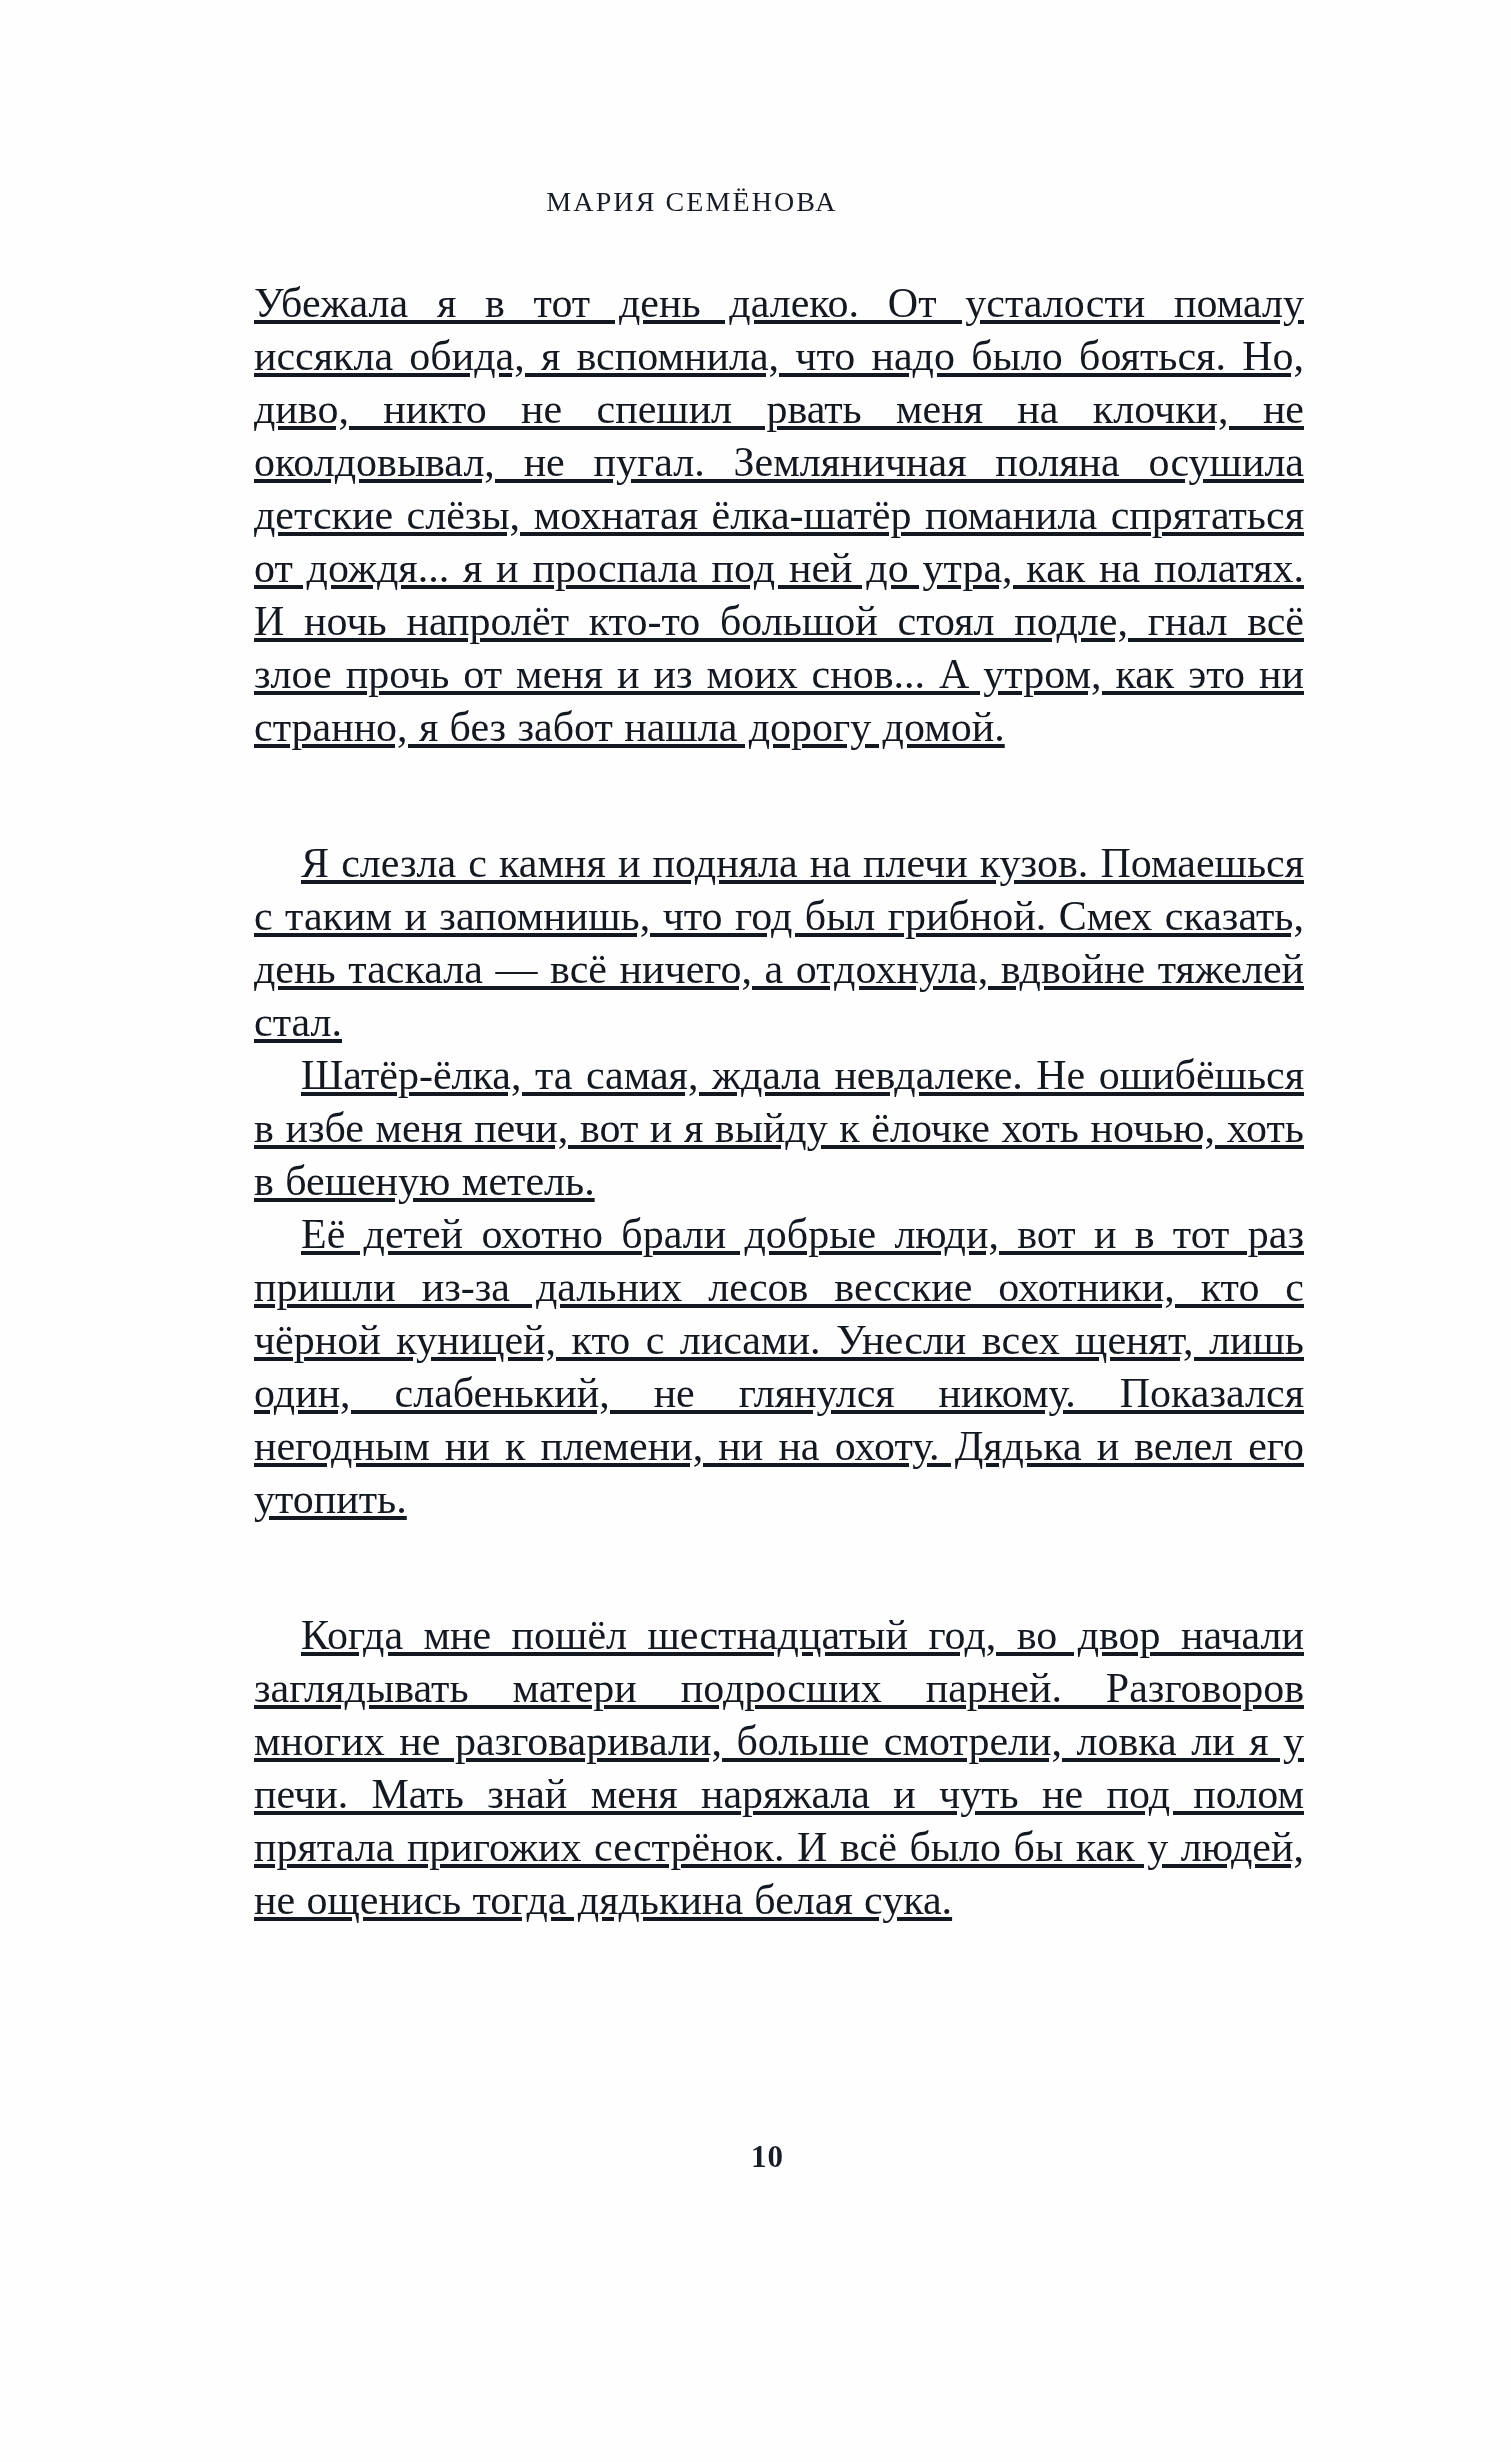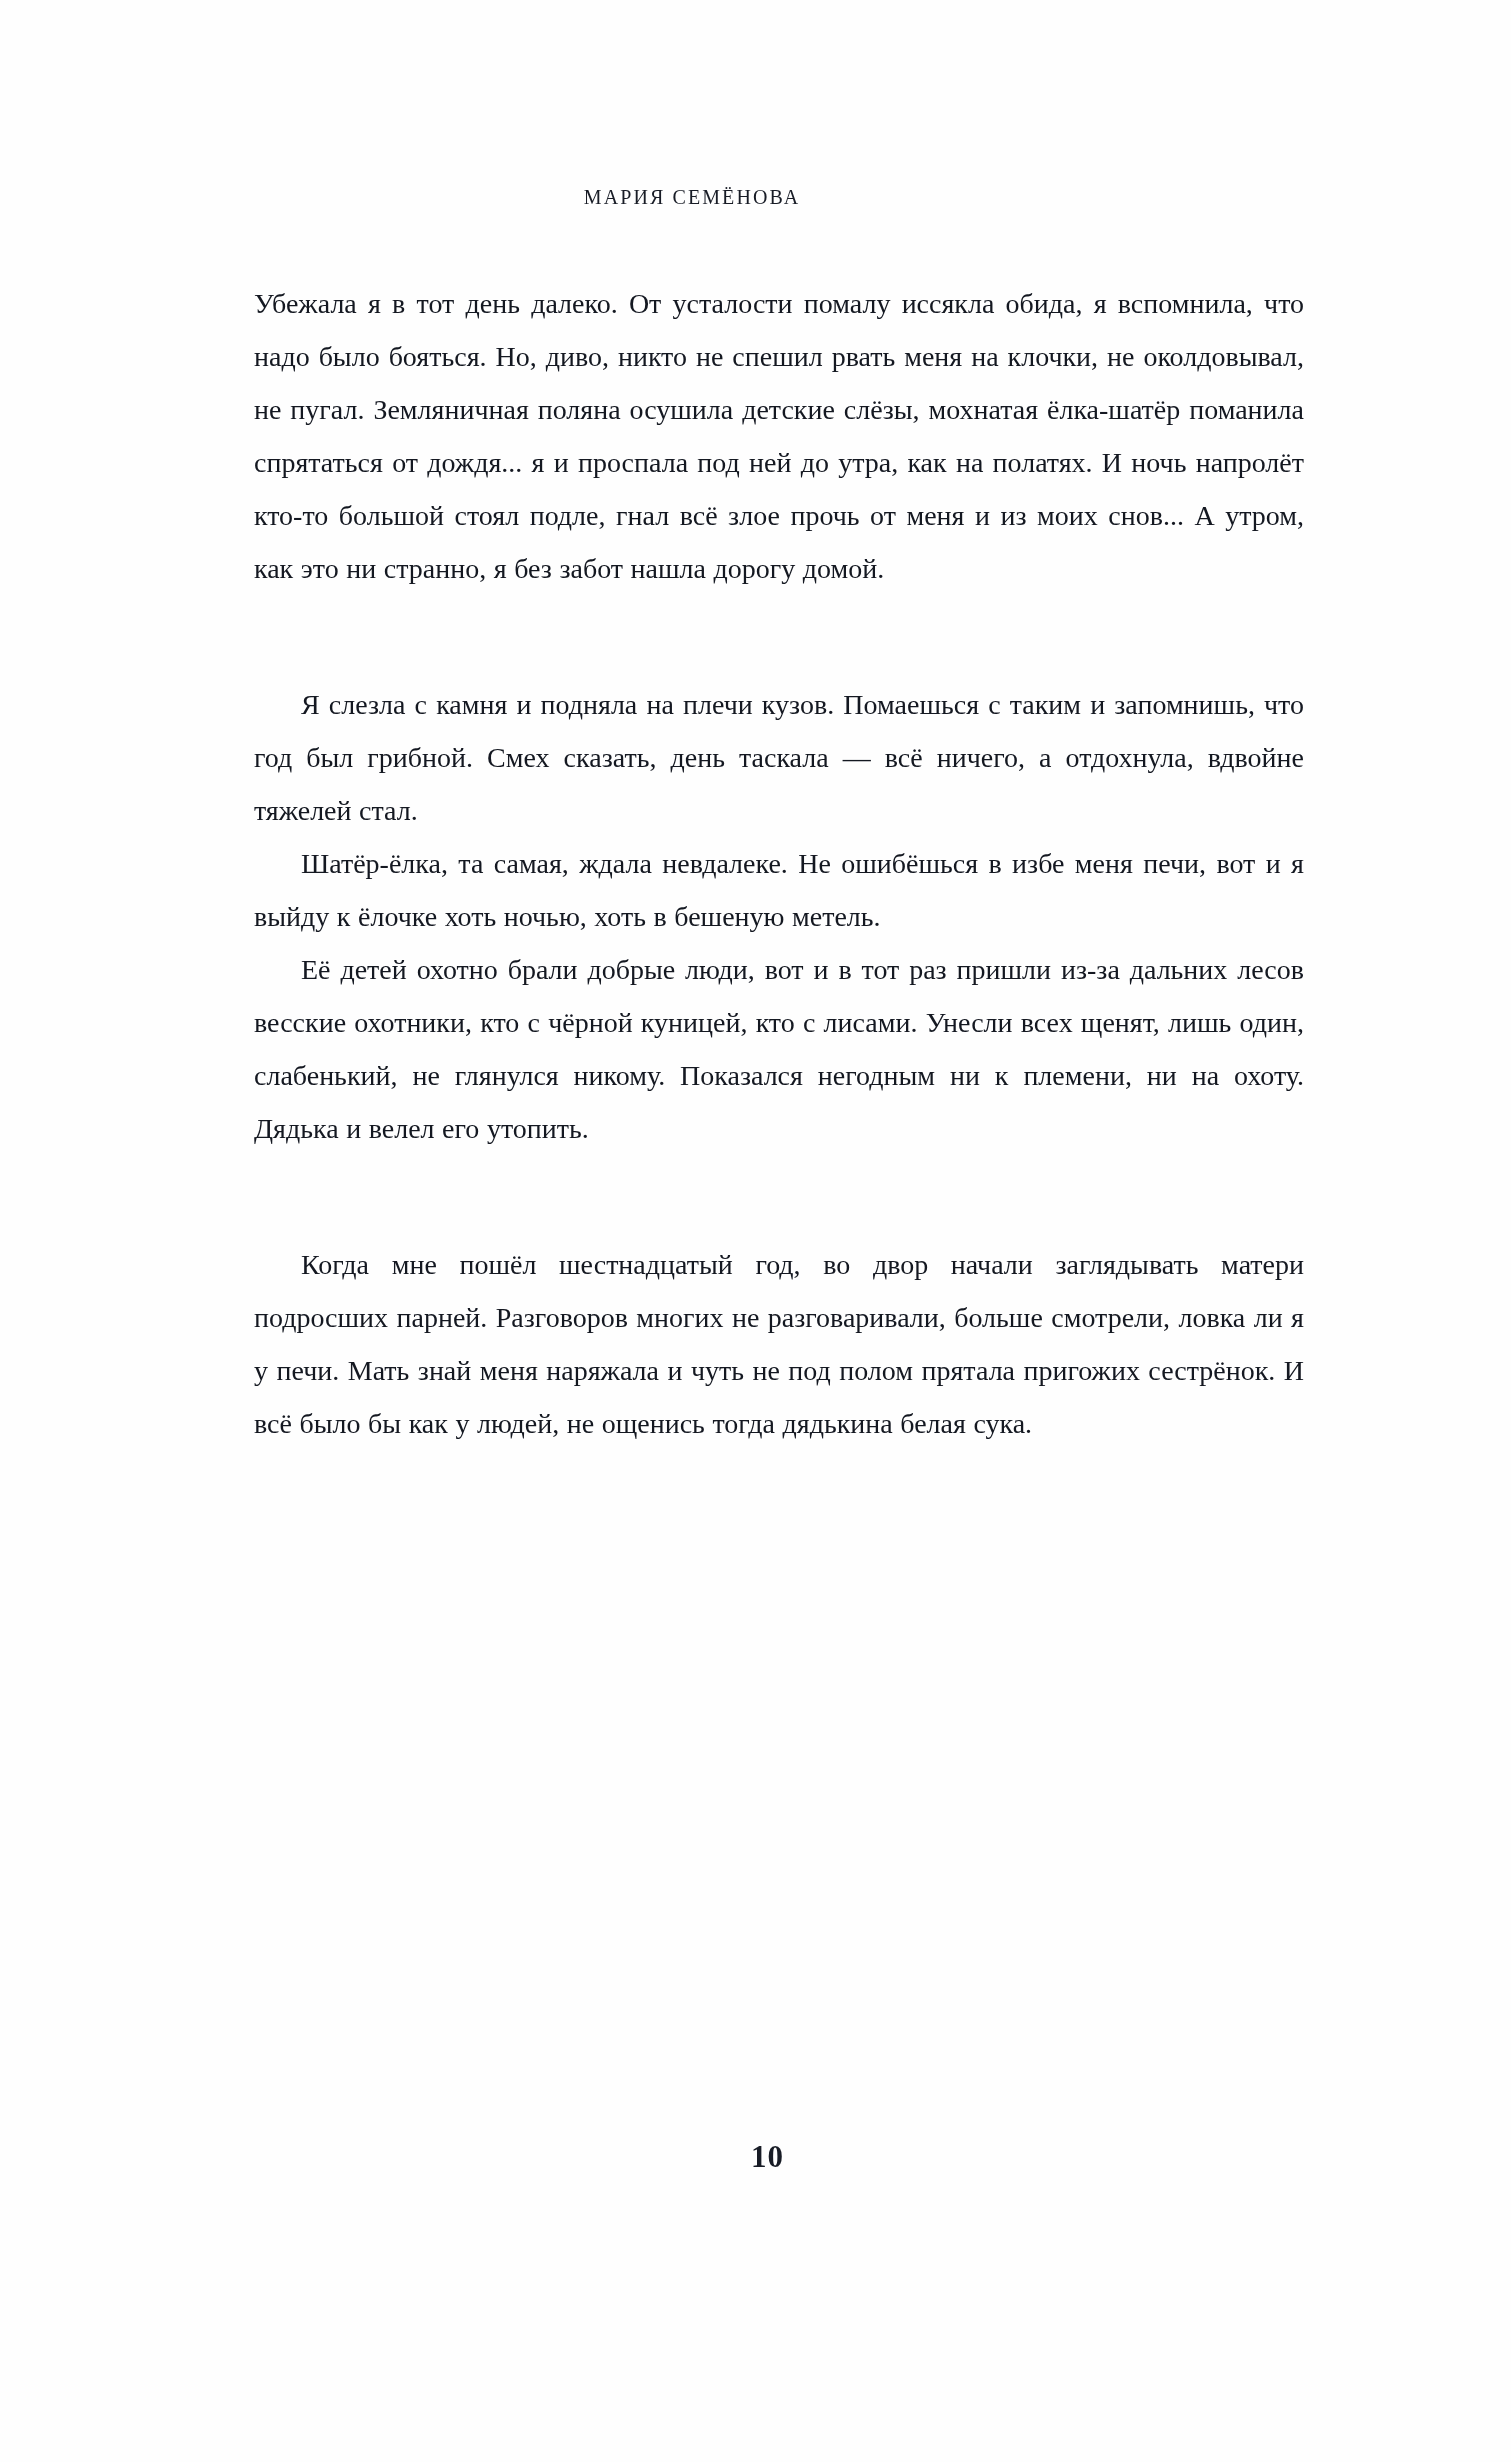--- a/index.html
+++ b/index.html
@@ -22,43 +22,44 @@
     width: 1511px;
     height: 2462px;
     background: #fefefe;
   }
   .running-head {
     position: absolute;
     top: 186px;
     left: 0;
     width: 1384px;
     text-align: center;
-    font-size: 20px;
+    font-size: 28px;
     letter-spacing: 2.1px;
     color: #181c26;
     font-variant: normal;
     text-transform: uppercase;
     white-space: nowrap;
   }
   .textblock {
     position: absolute;
     top: 277px;
     left: 254px;
     width: 1050px;
   }
   p.para {
     margin: 0;
-    font-size: 28px;
+    font-size: 42px;
     line-height: 53px;
     text-align: justify;
     text-justify: inter-word;
     text-indent: 0;
     hyphens: none;
     word-spacing: 0.02em;
     color: #141821;
+    text-decoration: underline;
   }
   p.para.indent {
     text-indent: 47px;
   }
   p.para.gap {
     margin-top: 83px;
   }
   .folio {
     position: absolute;
     top: 2139px;

